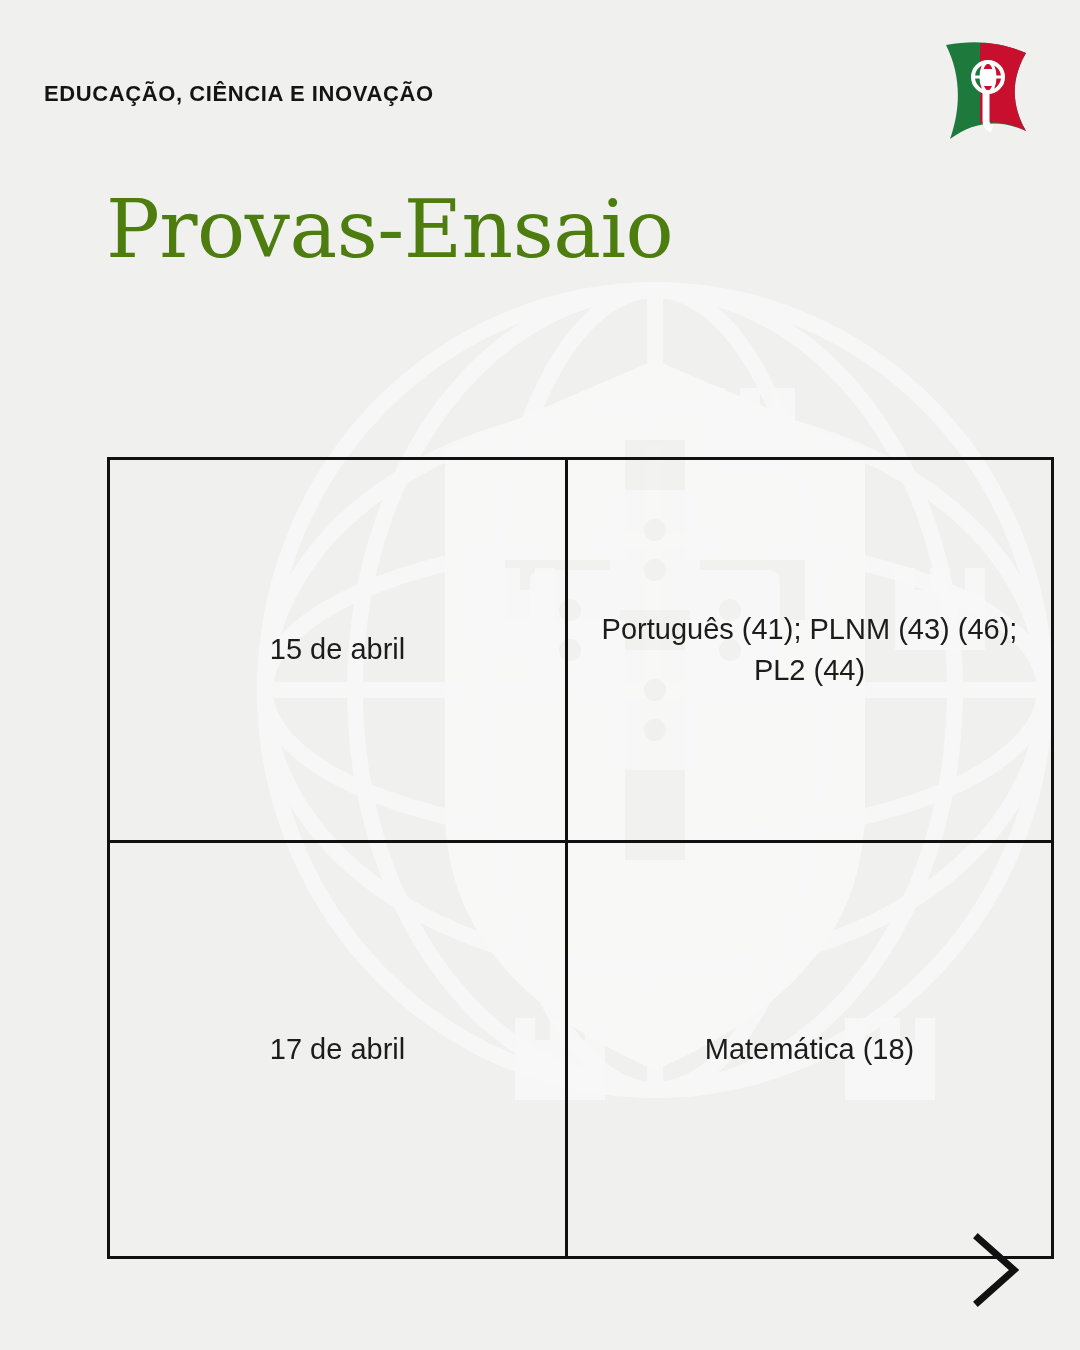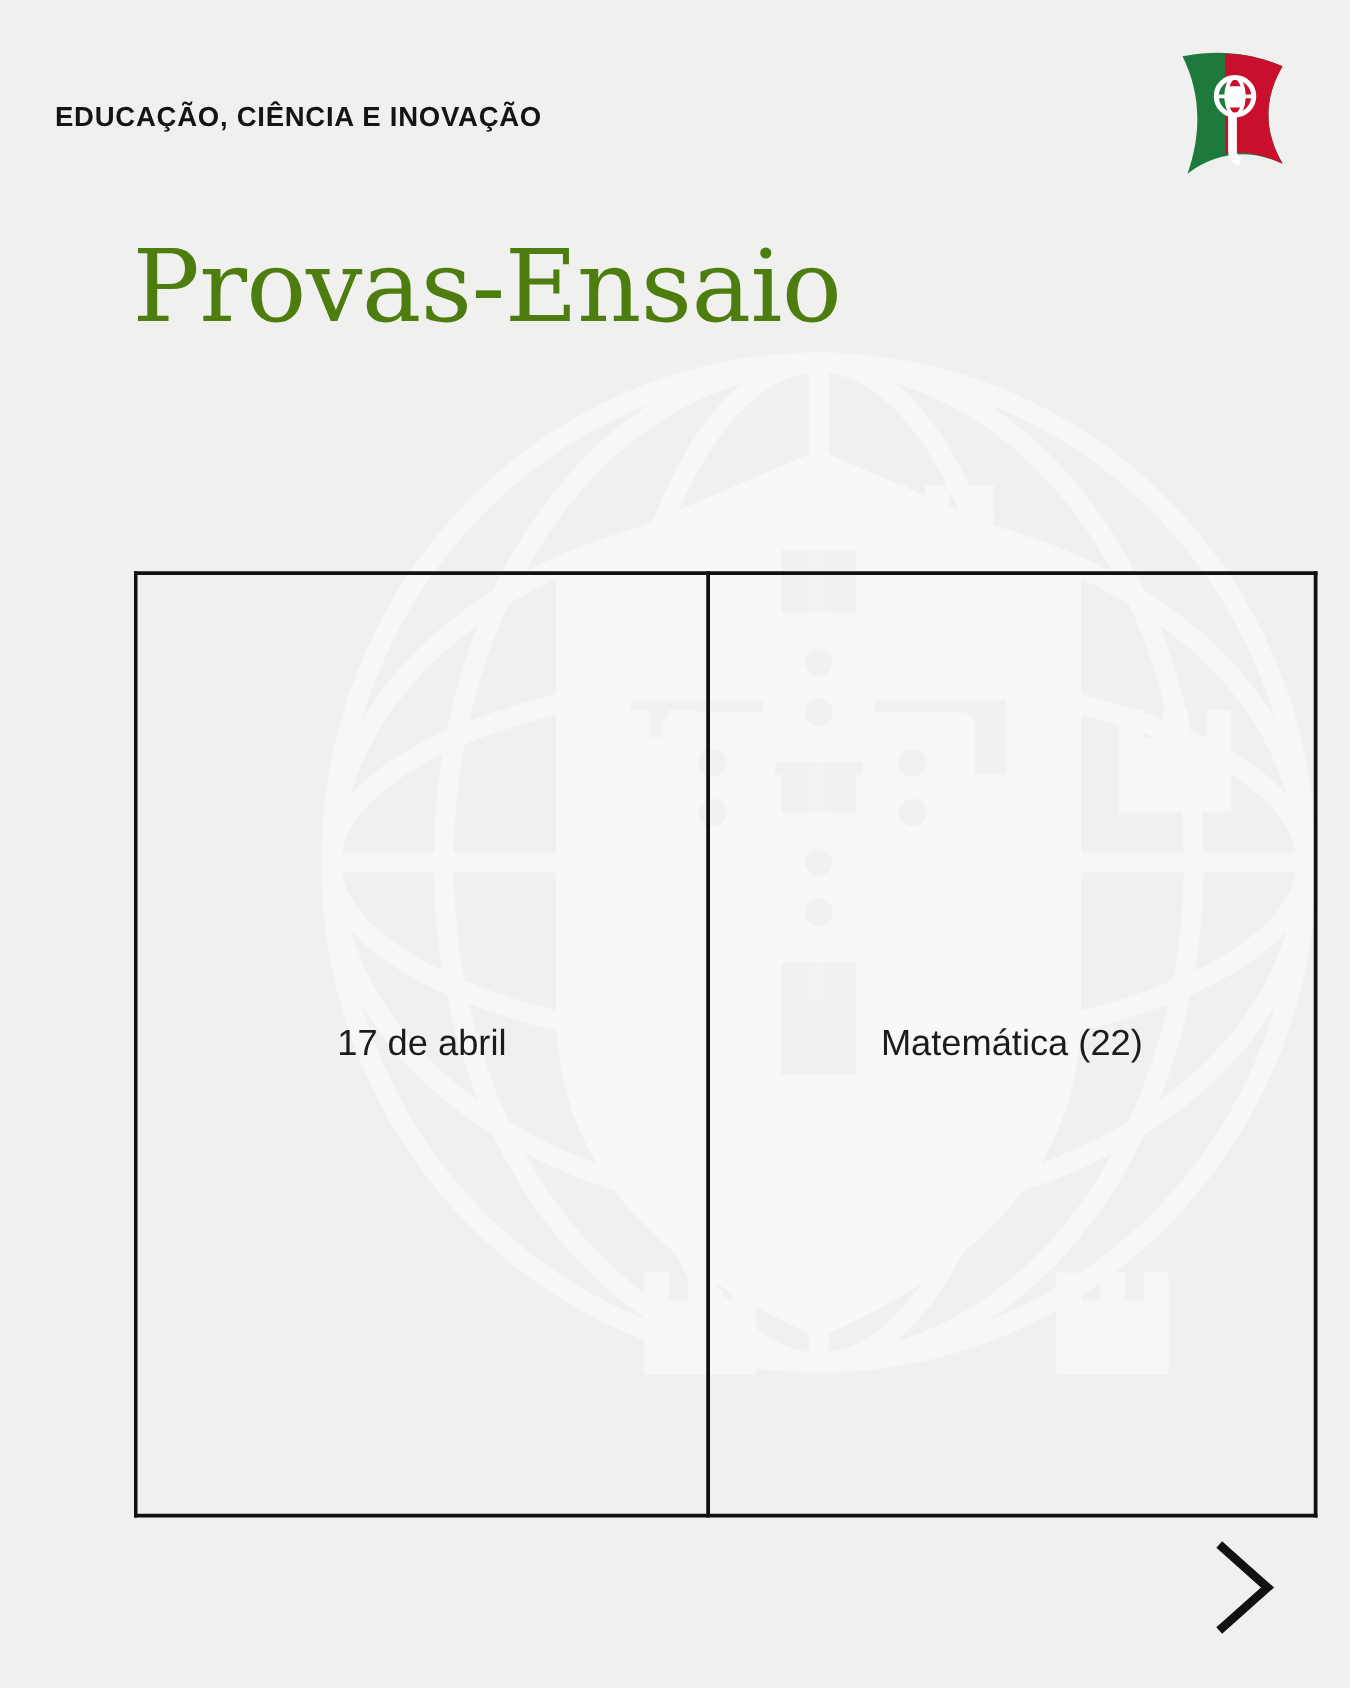--- a/index.html
+++ b/index.html
@@ -199,22 +199,26 @@
   </div>
 </div>
 
 <div class="page-title">
   <div class="line1">Provas-Ensaio</div>
 </div>
 
 <table class="schedule-table">
   <tbody>
     <tr>
+      <td class="col-date">15 de abril</td>
+      <td class="col-subject">Português (41); PLNM (43) (46); PL2 (44)</td>
+    </tr>
+    <tr>
       <td class="col-date">17 de abril</td>
-      <td class="col-subject">Matemática (22)</td>
+      <td class="col-subject">Matemática (18)</td>
     </tr>
   </tbody>
 </table>
 
 <div class="next-arrow">
   <svg viewBox="0 0 56 76" width="56" height="76" xmlns="http://www.w3.org/2000/svg" aria-hidden="true">
     <polyline points="10,6 46,38 10,70" fill="none" stroke="#111111" stroke-width="7" stroke-linecap="square" stroke-linejoin="miter"></polyline>
   </svg>
 </div>
 

